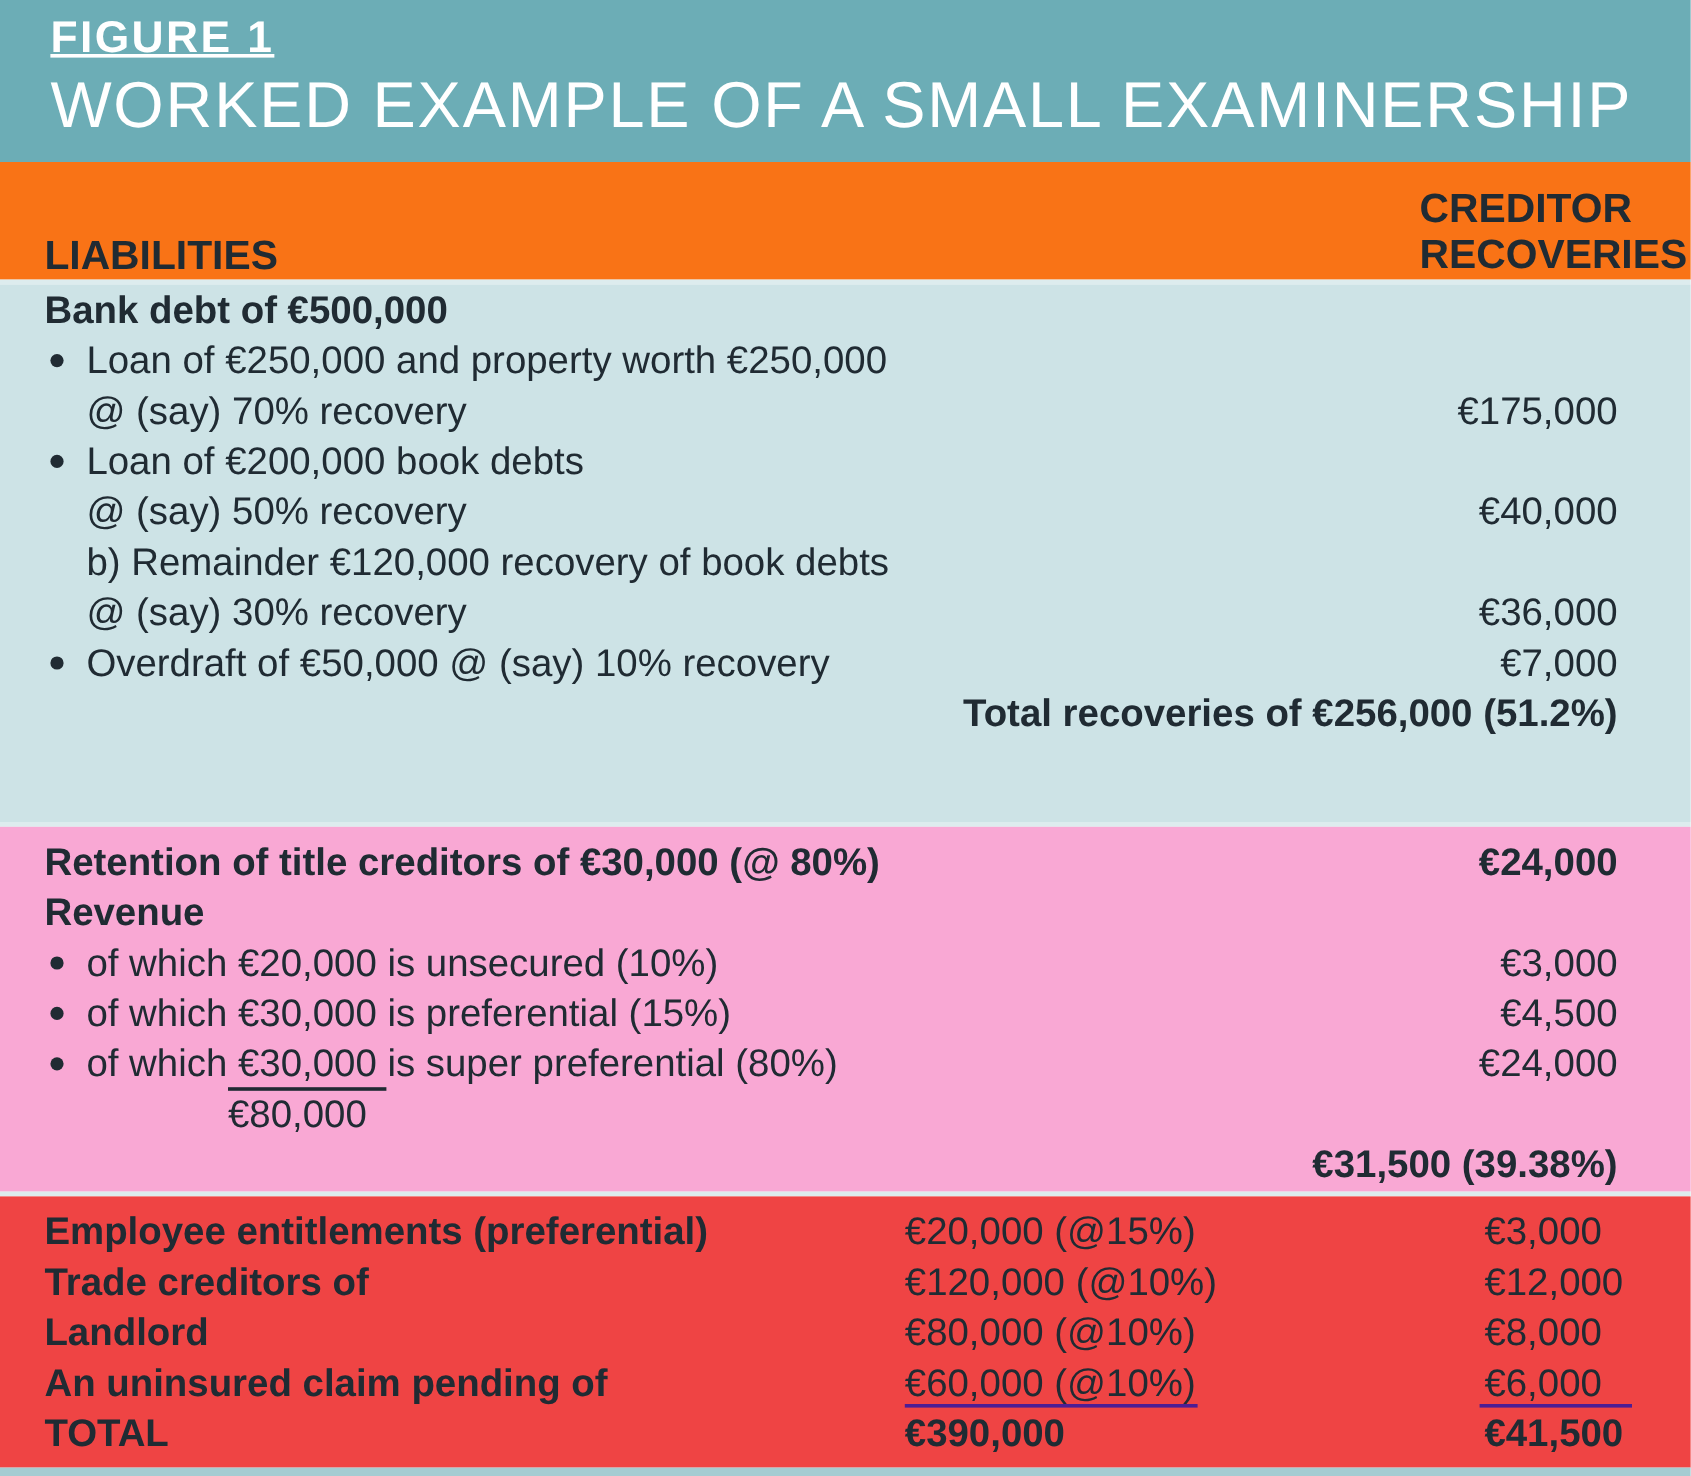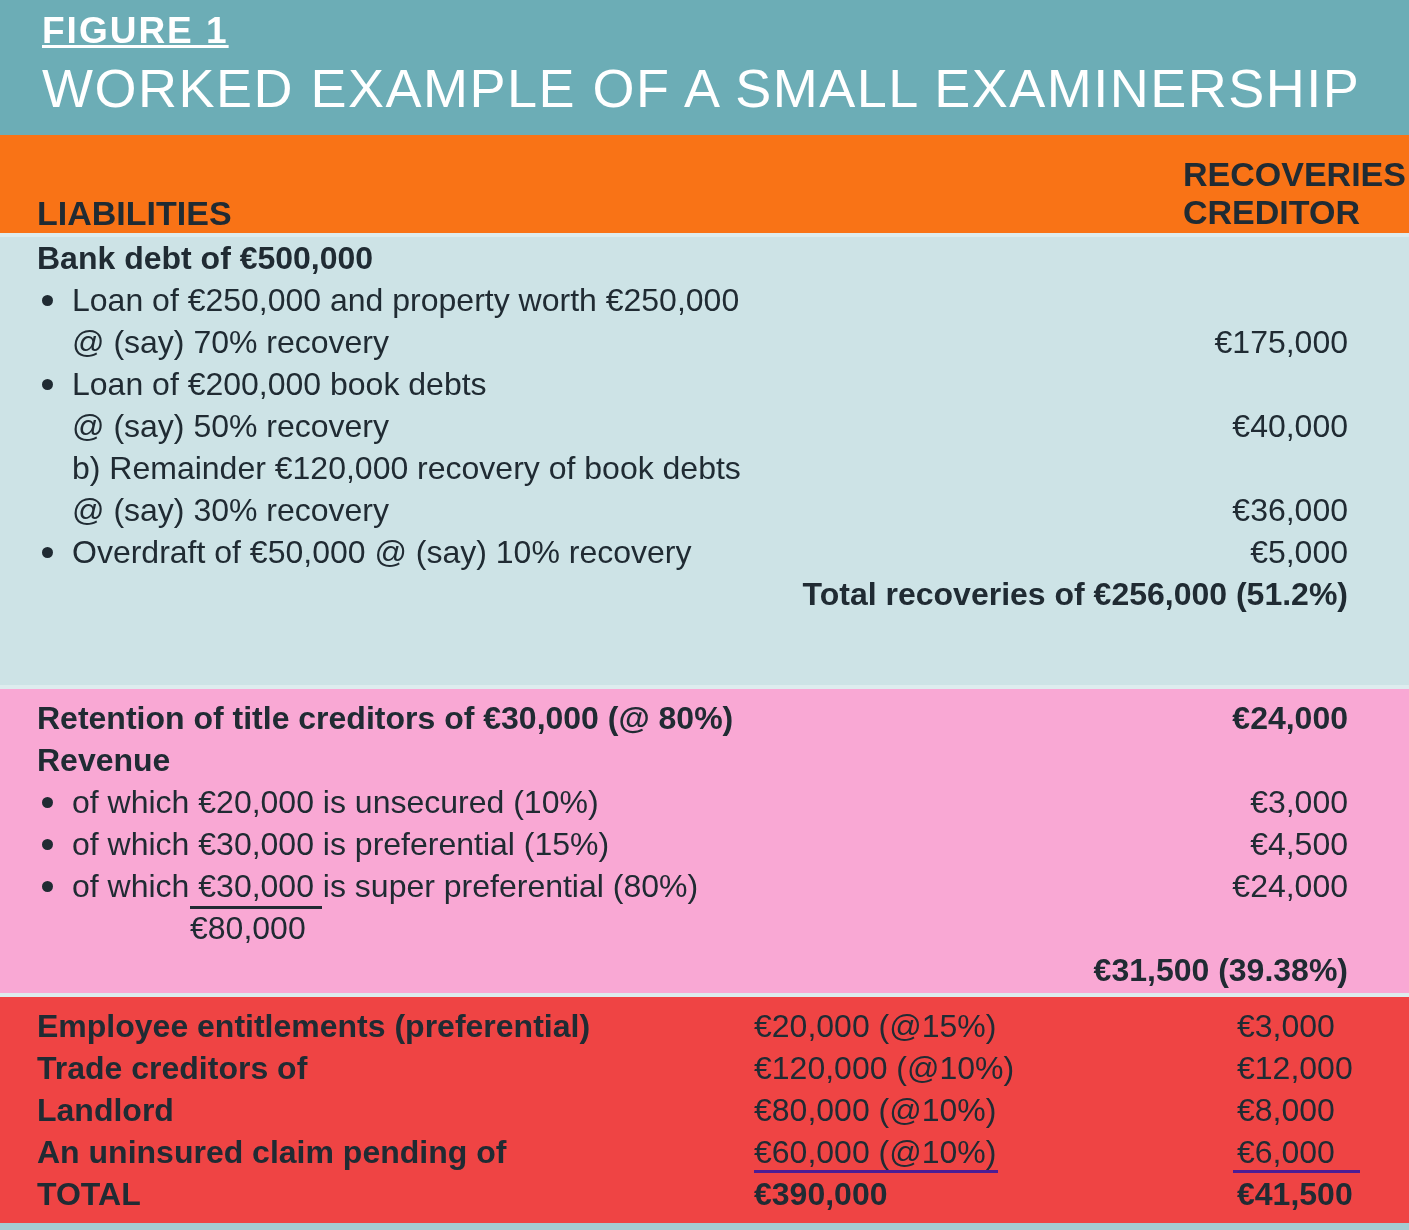--- a/index.html
+++ b/index.html
@@ -66,22 +66,22 @@
 <div class="figure">
 
   <header class="band-top">
     <div class="fig-label">FIGURE 1</div>
     <div class="fig-title">WORKED EXAMPLE OF A SMALL EXAMINERSHIP</div>
   </header>
 
   <div class="band-colhead">
     <div class="col-liab">LIABILITIES</div>
     <div class="col-recov">
+      <div>CREDITOR</div>
       <div>RECOVERIES</div>
-      <div>CREDITOR</div>
     </div>
   </div>
 
   <div class="sep"></div>
 
   <section class="s1">
     <div class="row">
       <span class="txt b">Bank debt of €500,000</span>
     </div>
     <div class="row bullet">
@@ -103,21 +103,21 @@
     <div class="row indent">
       <span class="txt">b) Remainder €120,000 recovery of book debts</span>
     </div>
     <div class="row indent">
       <span class="txt">@ (say) 30% recovery</span>
       <span class="amt">€36,000</span>
     </div>
     <div class="row bullet">
       <span class="dot"></span>
       <span class="txt">Overdraft of €50,000 @ (say) 10% recovery</span>
-      <span class="amt">€5,000</span>
+      <span class="amt">€7,000</span>
     </div>
     <div class="row right-only">
       <span class="amt b">Total recoveries of €256,000 (51.2%)</span>
     </div>
   </section>
 
   <div class="sep"></div>
 
   <section class="s2">
     <div class="row">

